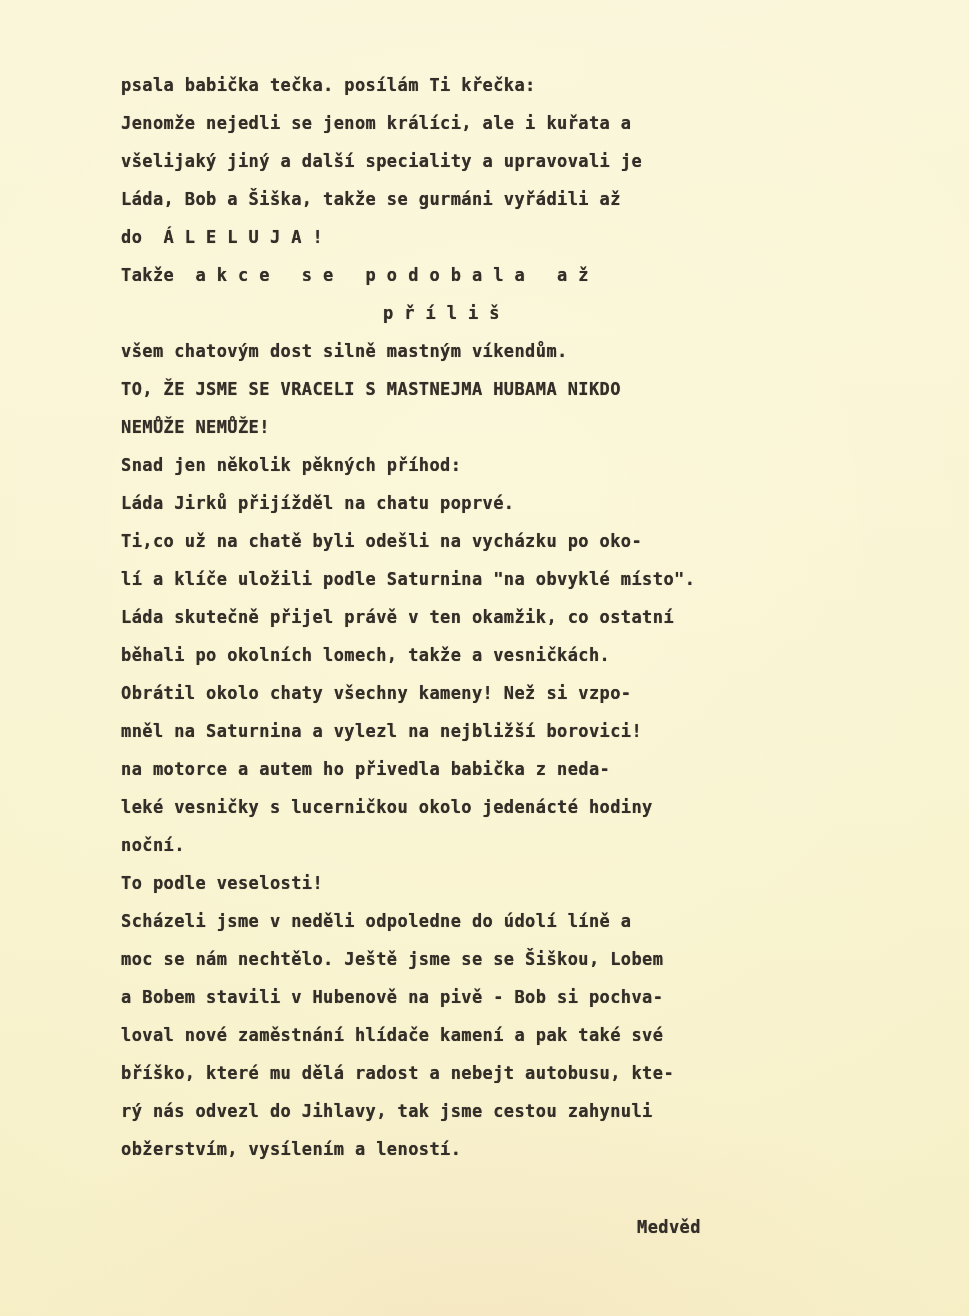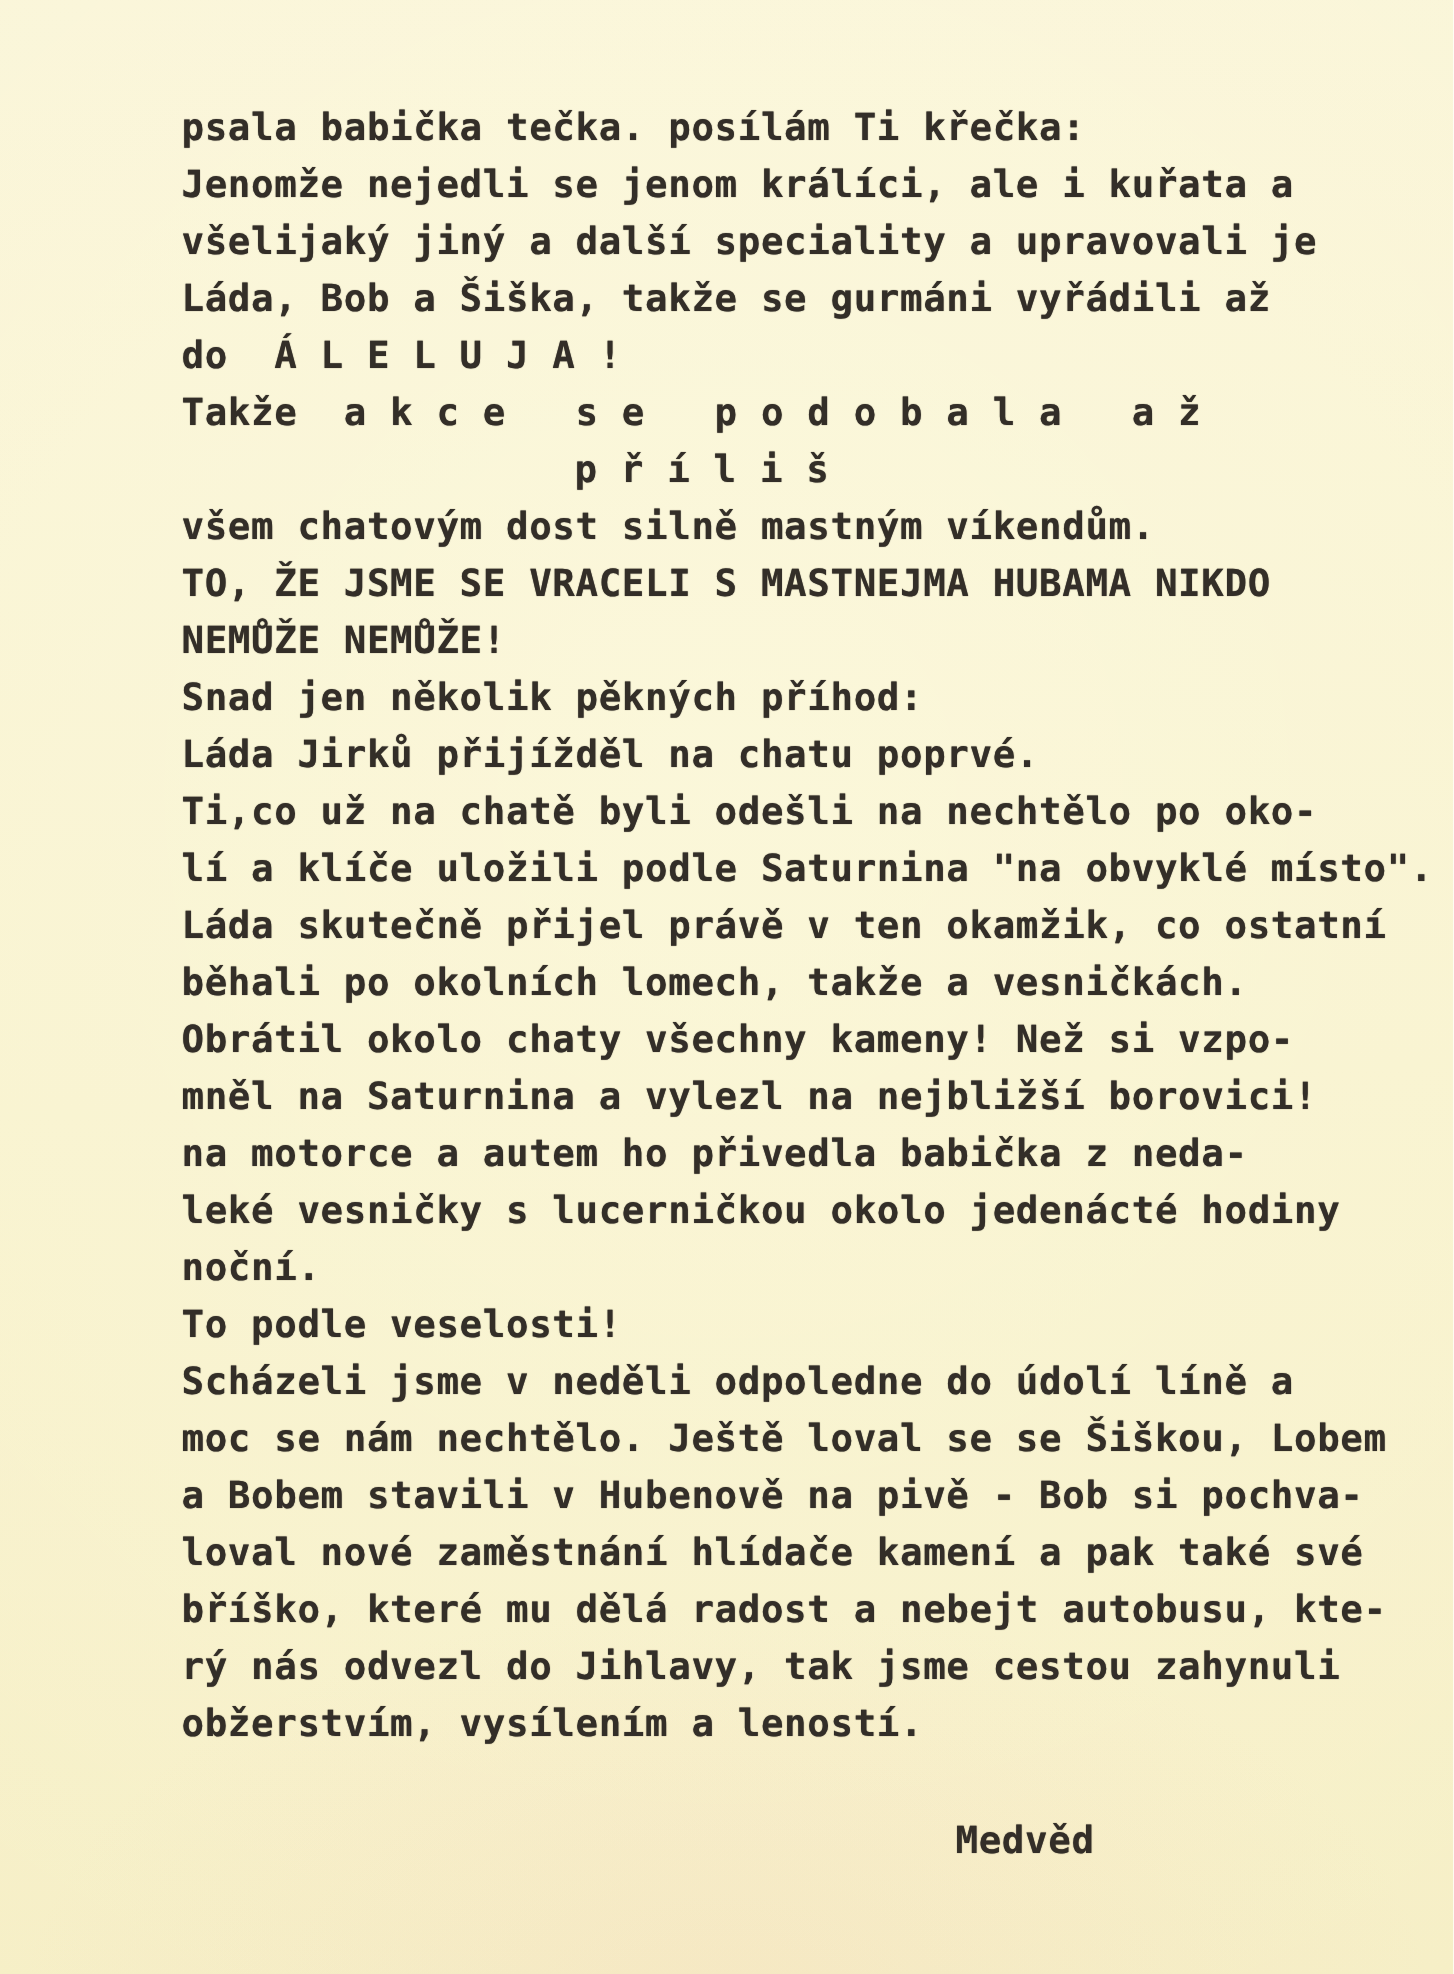--- a/index.html
+++ b/index.html
@@ -21,21 +21,21 @@
       radial-gradient(ellipse 120% 90% at 50% 40%, rgba(255,255,235,0.35), rgba(255,255,235,0) 80%),
       linear-gradient(178deg, #faf5d8 0%, #f8f2cd 55%, #f6efc6 100%);
   }
   .letter-body {
     position: absolute;
     top: 0;
     left: 0;
     right: 0;
     padding: 66px 0 0 121px;
     font-family: "DejaVu Sans Mono", "Liberation Mono", monospace;
-    font-size: 25px;
+    font-size: 17px;
     font-weight: bold;
     color: #332e28;
     text-shadow: 0 0 0.7px rgba(50,44,36,0.75);
     letter-spacing: 0.4px;
   }
   .line {
     white-space: pre;
     line-height: 38px;
     height: 38px;
   }
@@ -50,32 +50,32 @@
       <div class="line">všelijaký jiný a další speciality a upravovali je</div>
       <div class="line">Láda, Bob a Šiška, takže se gurmáni vyřádili až</div>
       <div class="line">do  Á L E L U J A !</div>
       <div class="line">Takže  a k c e   s e   p o d o b a l a   a ž</div>
       <div class="line" style="padding-left: 262px;">p ř í l i š</div>
       <div class="line">všem chatovým dost silně mastným víkendům.</div>
       <div class="line">TO, ŽE JSME SE VRACELI S MASTNEJMA HUBAMA NIKDO</div>
       <div class="line">NEMŮŽE NEMŮŽE!</div>
       <div class="line">Snad jen několik pěkných příhod:</div>
       <div class="line">Láda Jirků přijížděl na chatu poprvé.</div>
-      <div class="line">Ti,co už na chatě byli odešli na nechtělo po oko-</div>
+      <div class="line">Ti,co už na chatě byli odešli na vycházku po oko-</div>
       <div class="line">lí a klíče uložili podle Saturnina "na obvyklé místo".</div>
       <div class="line">Láda skutečně přijel právě v ten okamžik, co ostatní</div>
       <div class="line">běhali po okolních lomech, takže a vesničkách.</div>
       <div class="line">Obrátil okolo chaty všechny kameny! Než si vzpo-</div>
       <div class="line">mněl na Saturnina a vylezl na nejbližší borovici!</div>
       <div class="line">na motorce a autem ho přivedla babička z neda-</div>
       <div class="line">leké vesničky s lucerničkou okolo jedenácté hodiny</div>
       <div class="line">noční.</div>
       <div class="line">To podle veselosti!</div>
       <div class="line">Scházeli jsme v neděli odpoledne do údolí líně a</div>
-      <div class="line">moc se nám nechtělo. Ještě loval se se Šiškou, Lobem</div>
+      <div class="line">moc se nám nechtělo. Ještě jsme se se Šiškou, Lobem</div>
       <div class="line">a Bobem stavili v Hubenově na pivě - Bob si pochva-</div>
       <div class="line">loval nové zaměstnání hlídače kamení a pak také své</div>
       <div class="line">bříško, které mu dělá radost a nebejt autobusu, kte-</div>
       <div class="line">rý nás odvezl do Jihlavy, tak jsme cestou zahynuli</div>
       <div class="line">obžerstvím, vysílením a leností.</div>
       <div class="line" style="padding-left: 516px; margin-top: 40px;">Medvěd</div>
     </div>
 </div>
 
 </body></html>

